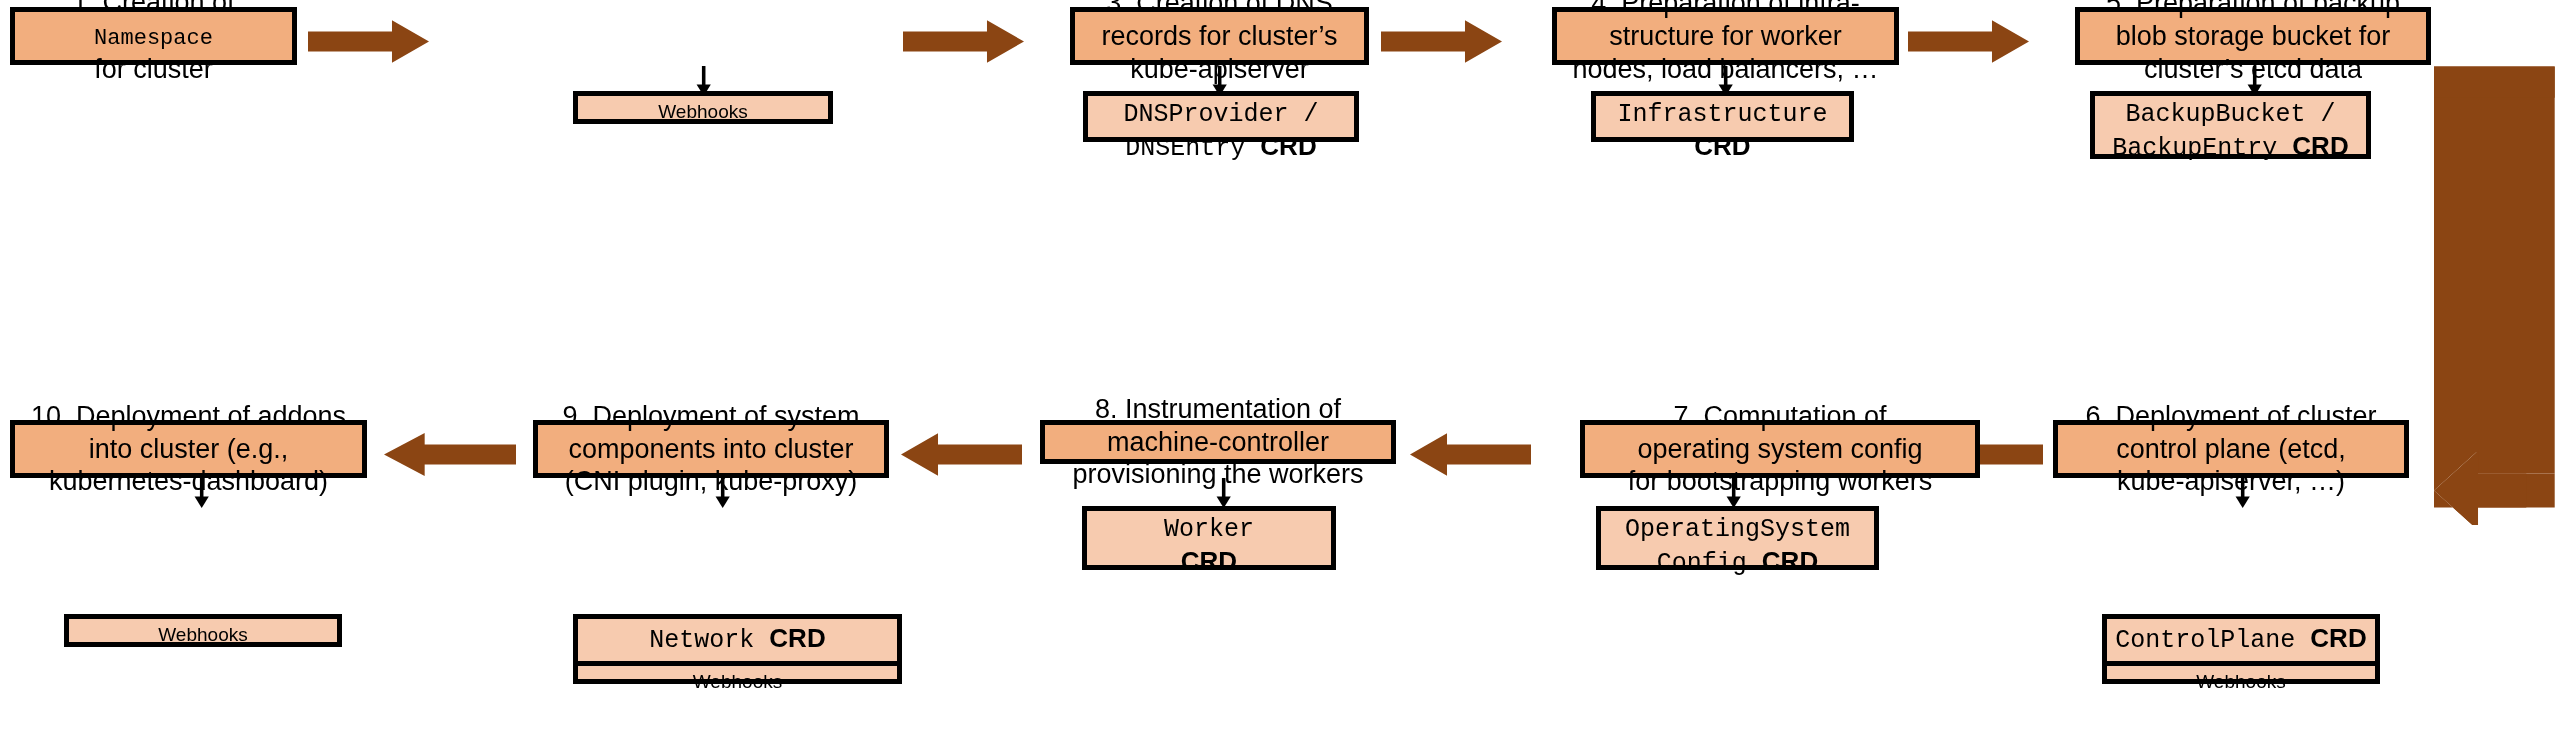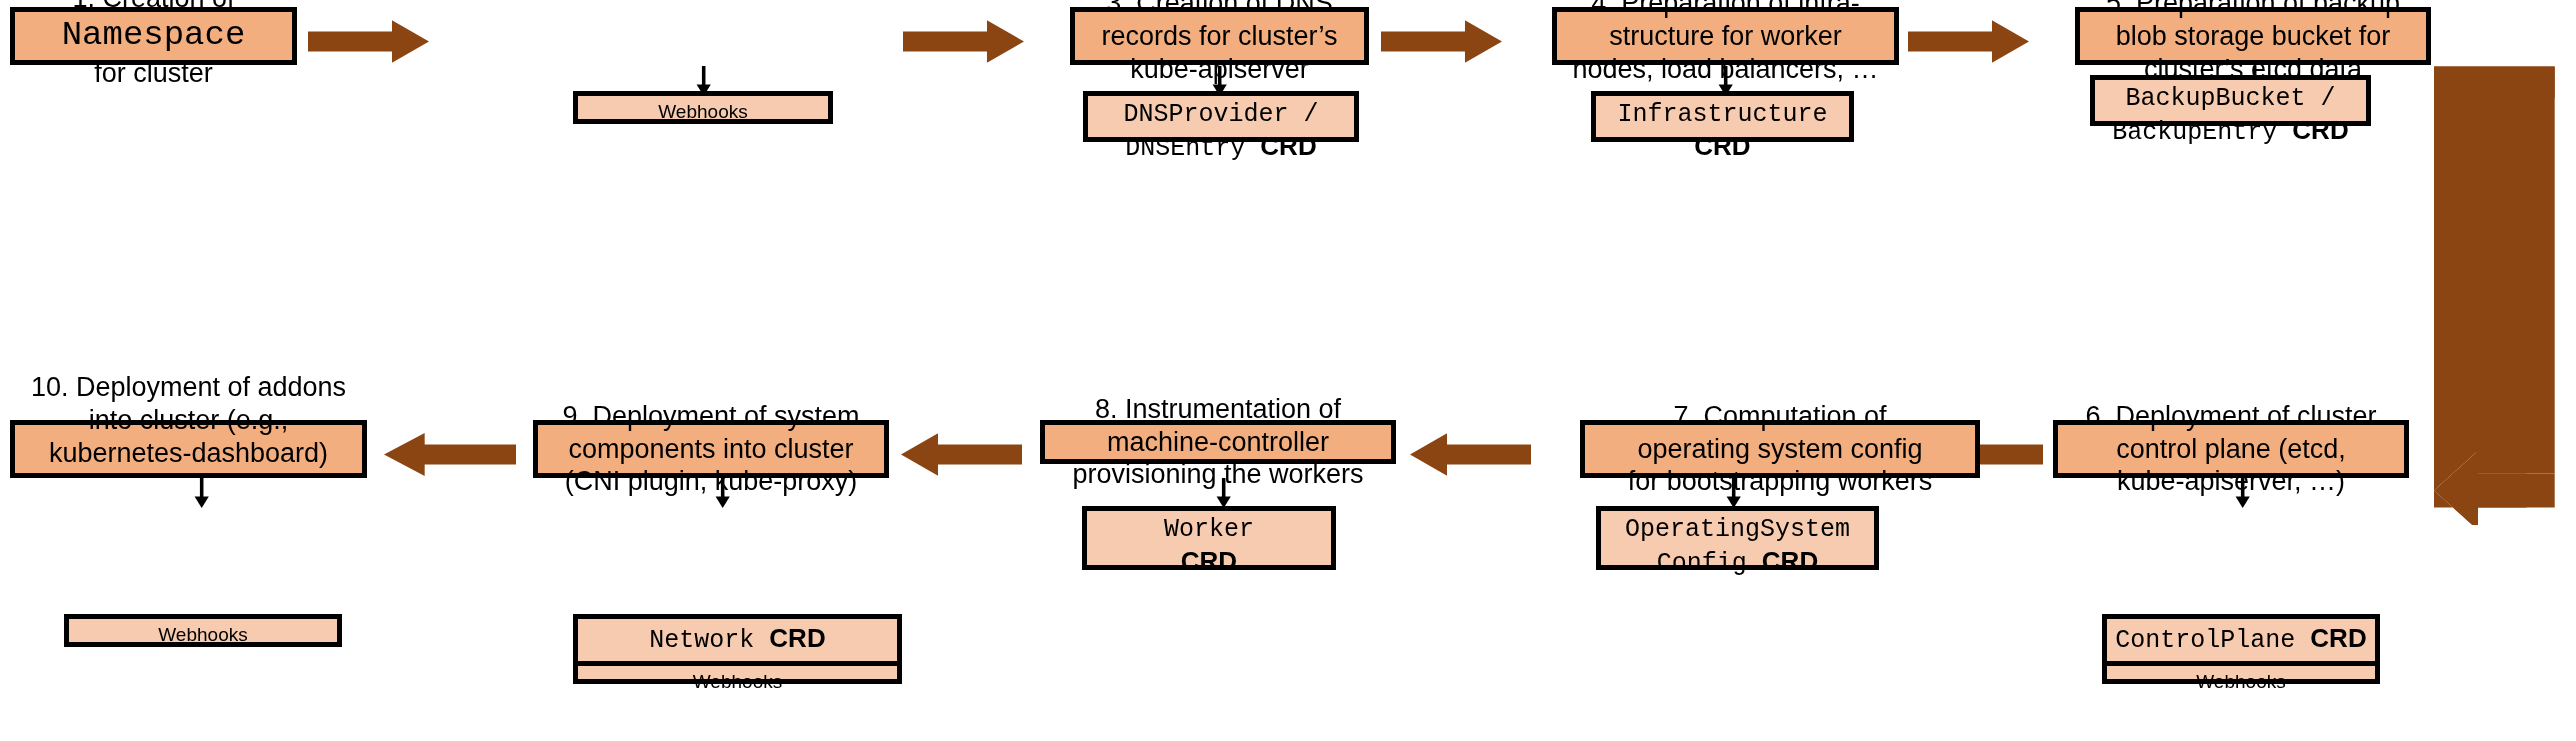--- a/index.html
+++ b/index.html
@@ -33,21 +33,21 @@
   }
   .step-text {
     font-family: "Liberation Sans", sans-serif;
     font-size: 27px;
     line-height: 1.22;
     color: #000000;
     white-space: pre-line;
   }
   .step-text .mono {
     font-family: "Liberation Mono", monospace;
-    font-size: 34px;
+    font-size: 22px;
   }
 
   
   .artifact-box {
     position: absolute;
     box-sizing: border-box;
     background: #F7CBAF;
     border: 5px solid #000000;
     display: flex;
     flex-direction: column;
@@ -185,21 +185,21 @@
 cluster’s etcd data</div>
   </div>
 
   <div class="connector" style="left:2244px; top:66px;">
     <svg width="21.4" height="30" viewBox="0 0 30 42">
         <line x1="15" y1="0" x2="15" y2="28" stroke="#000" stroke-width="5"></line>
         <polygon points="5,26 25,26 15,42" fill="#000"></polygon>
       </svg>
   </div>
 
-  <div class="artifact-box" style="left:2090px; top:75px; width:281px; height:51px;">
+  <div class="artifact-box" style="left:2090px; top:91px; width:281px; height:68px;">
     <div class="artifact-row">
       <span class="artifact-text"><span>BackupBucket /</span><br><span>BackupEntry </span><span class="crd">CRD</span></span>
     </div>
   </div>
 
   <div class="block-arrow" style="left:2434px; top:27px;">
     <svg width="142" height="498" viewBox="0 0 200 700">
       <polygon fill="#8B4513" points="
         0,55
         170,55
@@ -317,21 +317,21 @@
       <span class="artifact-text sans">Webhooks</span>
     </div>
   </div>
 
   <div class="block-arrow" style="left:384px; top:433px;">
     <svg width="132" height="43" viewBox="0 0 185 60">
         <polygon points="185,16 57,16 57,0 0,30 57,60 57,44 185,44" fill="#8B4513"></polygon>
       </svg>
   </div>
 
-  <div class="step-box" style="left:10px; top:420px; width:357px; height:58px;align-items:flex-end;">
+  <div class="step-box" style="left:10px; top:420px; width:357px; height:58px;">
     <div class="step-text">10. Deployment of addons
 into cluster (e.g.,
 kubernetes-dashboard)</div>
   </div>
 
   <div class="connector" style="left:191px; top:478px;">
     <svg width="21.4" height="30" viewBox="0 0 30 42">
         <line x1="15" y1="0" x2="15" y2="28" stroke="#000" stroke-width="5"></line>
         <polygon points="5,26 25,26 15,42" fill="#000"></polygon>
       </svg>

